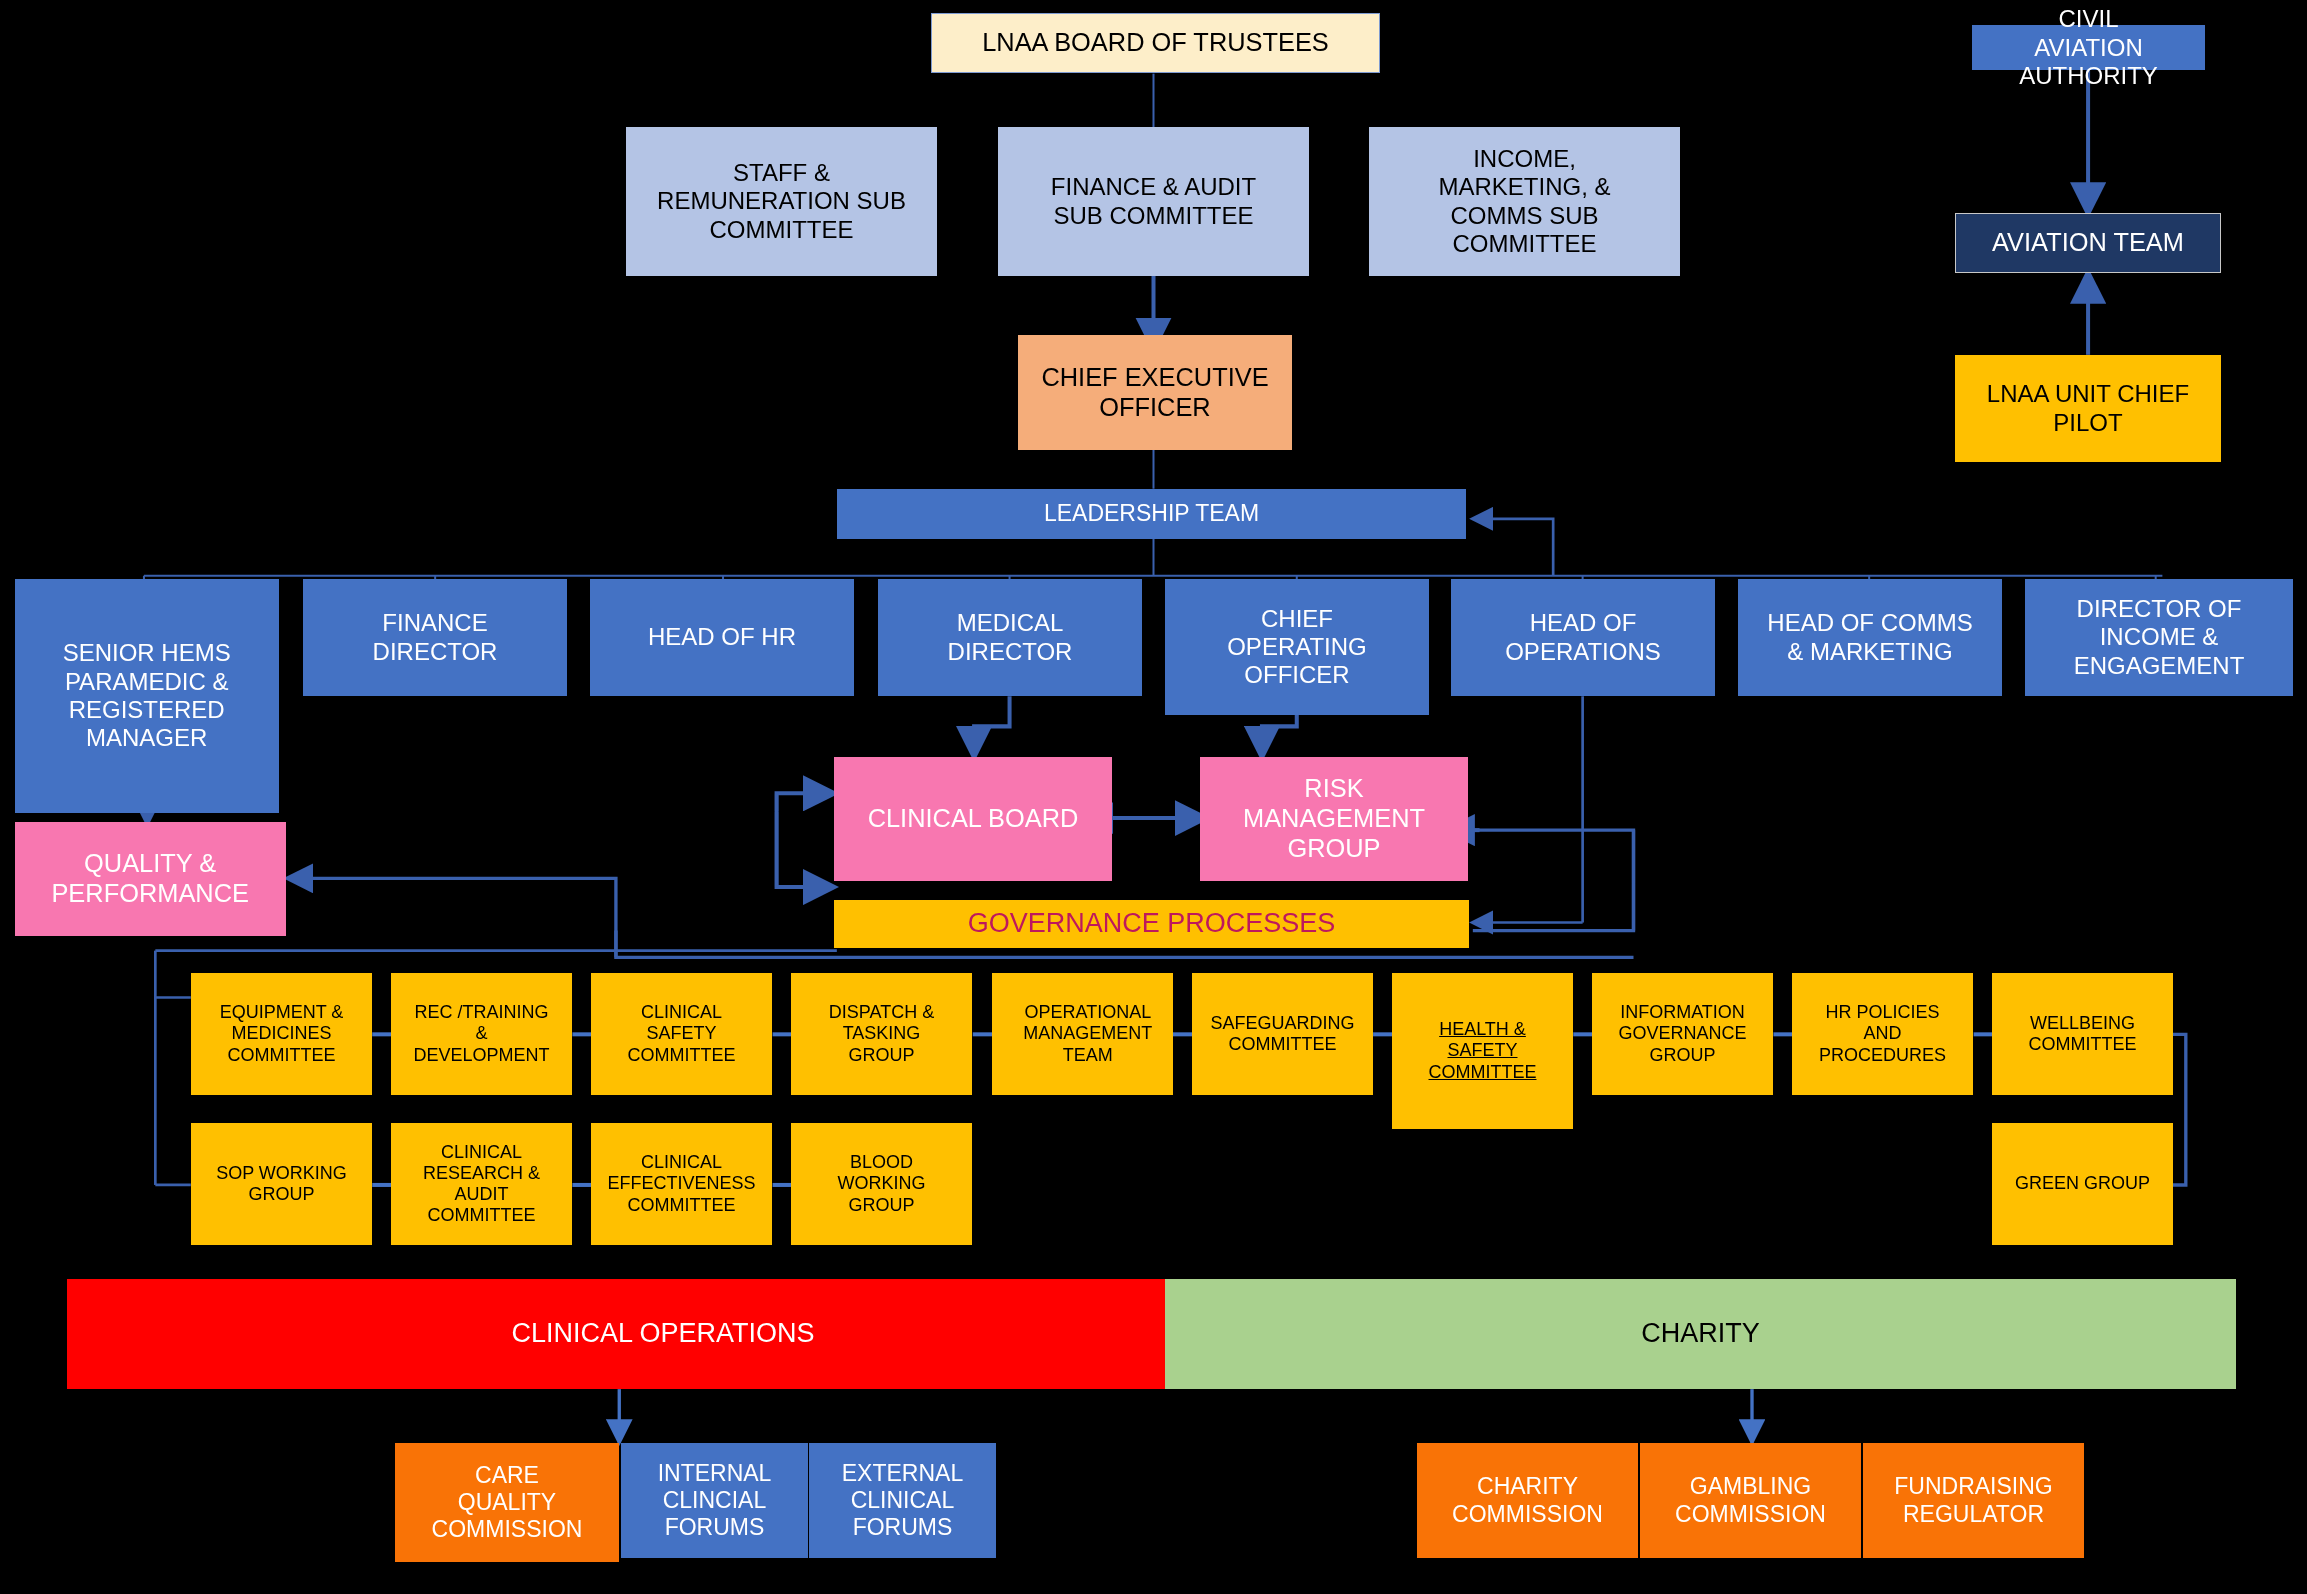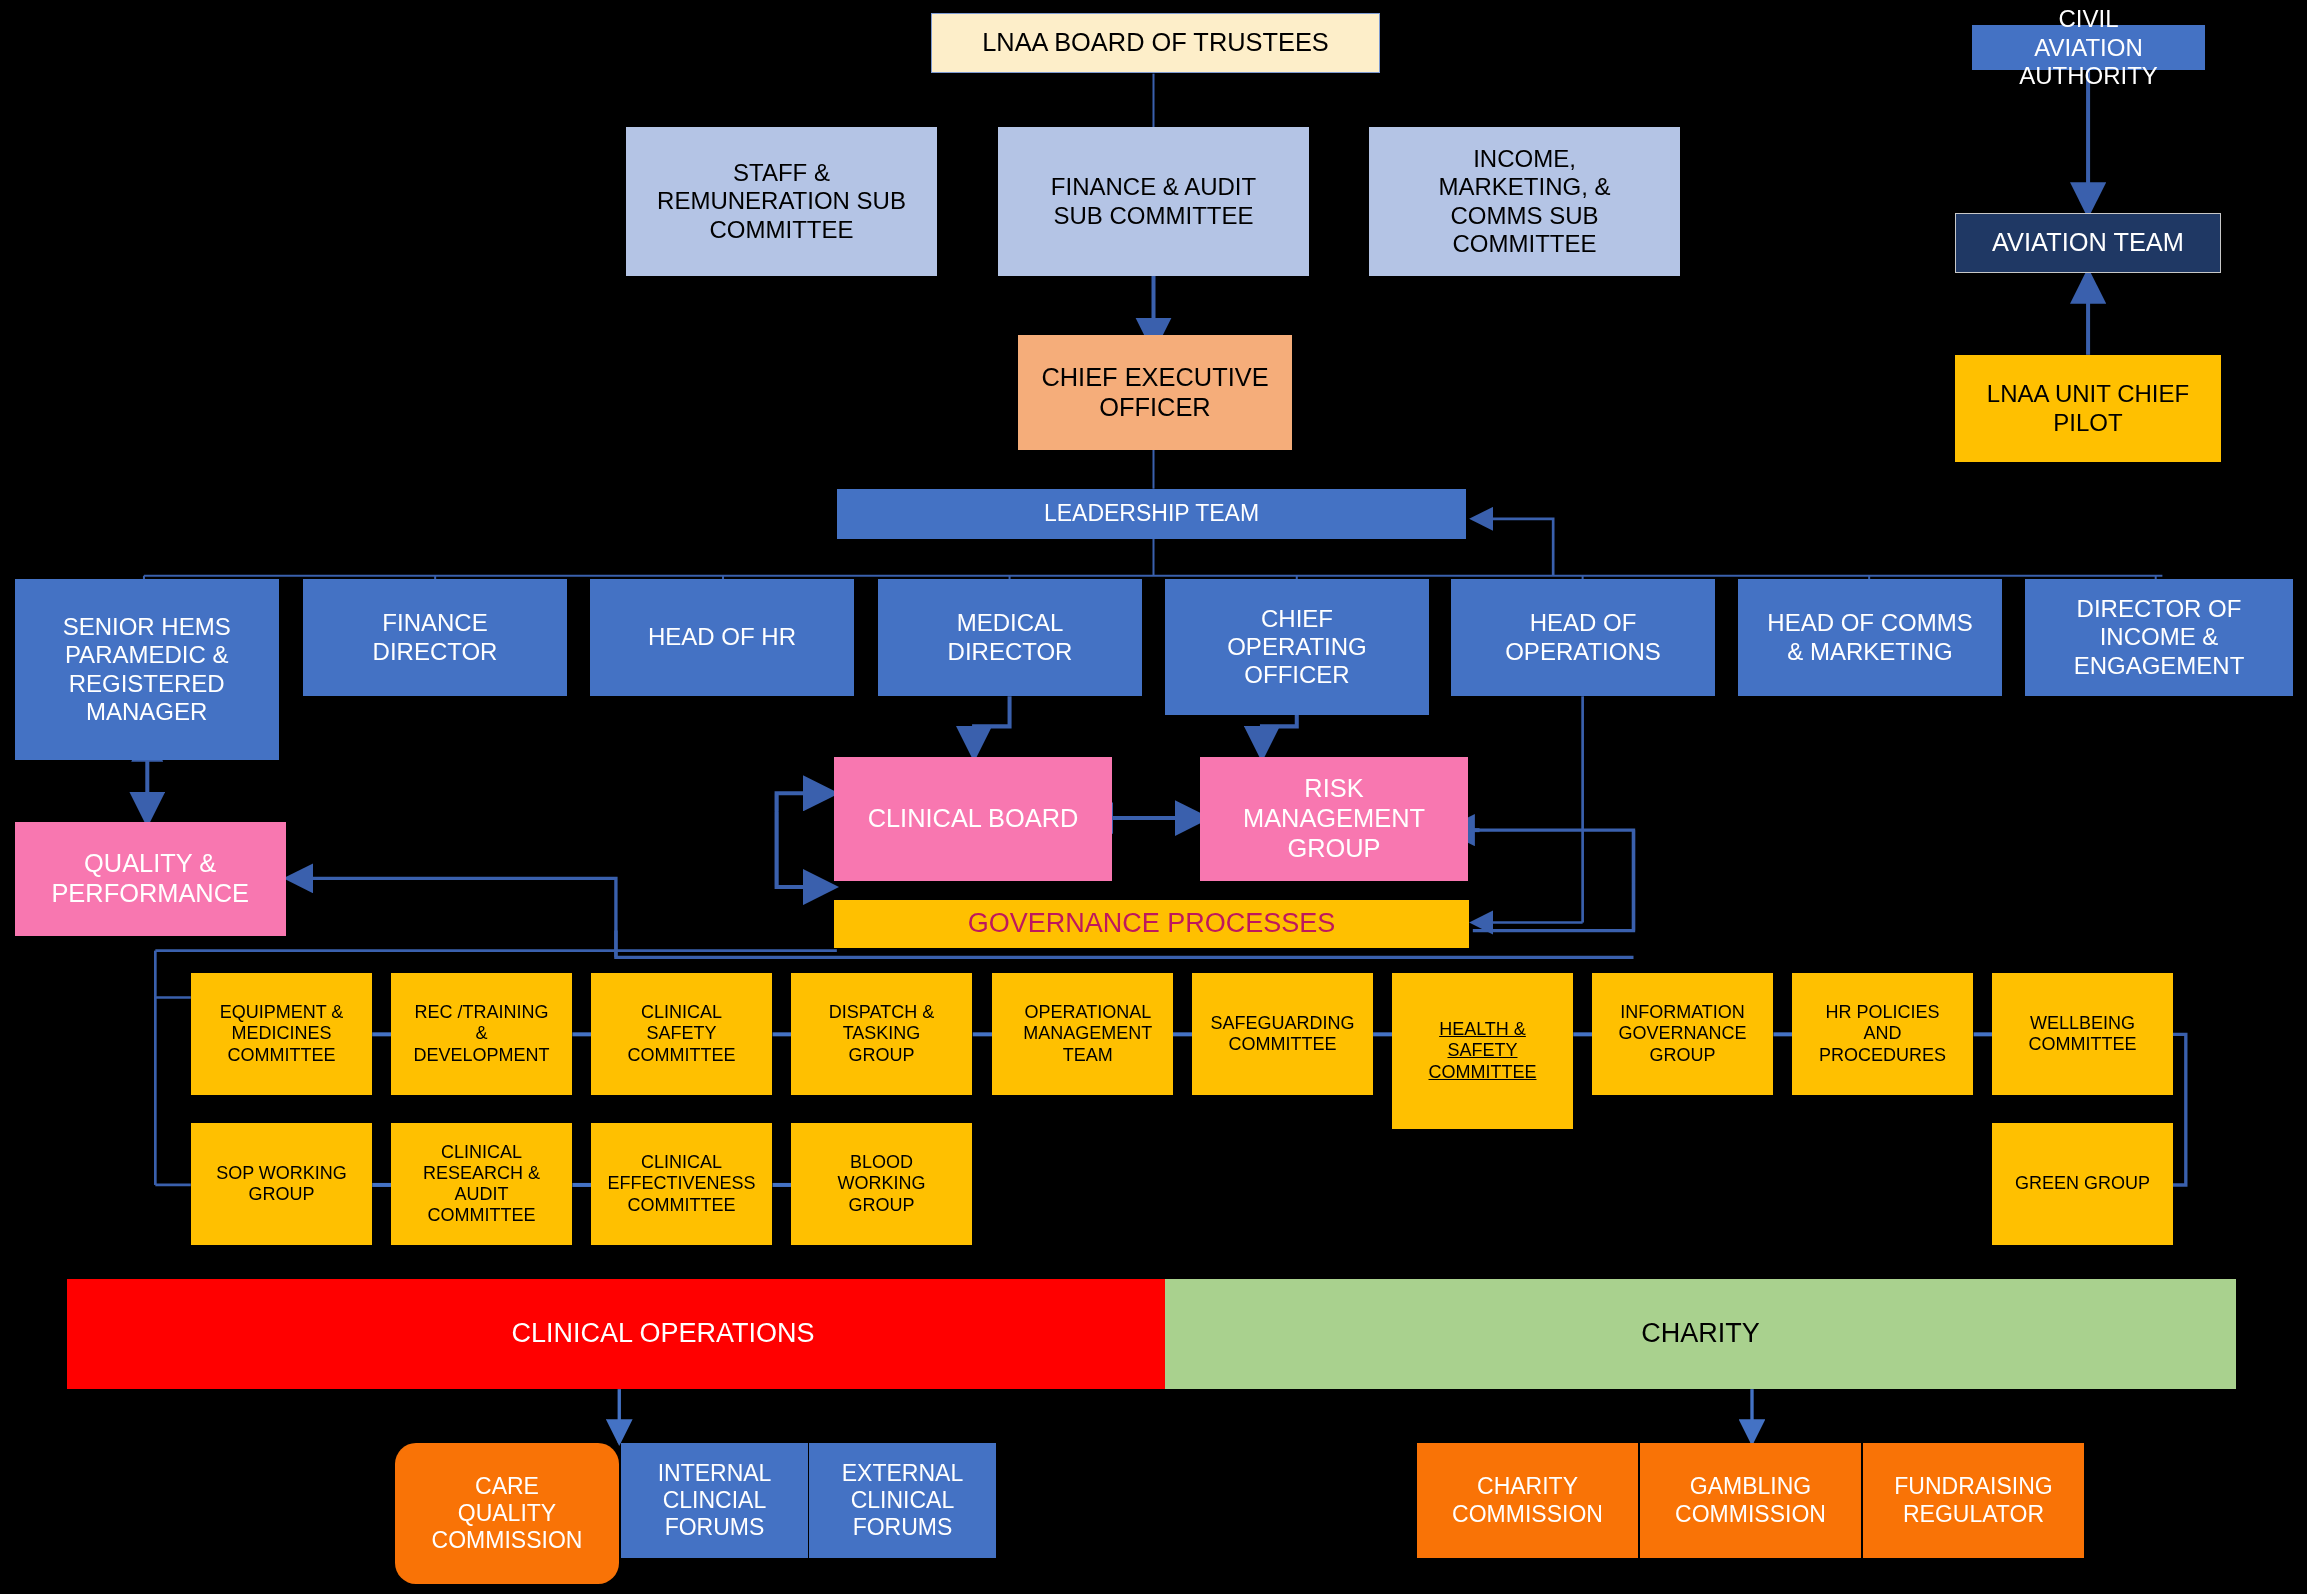--- a/index.html
+++ b/index.html
@@ -167,21 +167,21 @@
 AVIATION
 AUTHORITY</div>
   <div class="box c-navy" style="left:1955px; top:213px; width:266px; height:60px; font-size:25.4px;">AVIATION TEAM</div>
   <div class="box c-yellow" style="left:1955px; top:355px; width:266px; height:107px; font-size:24px;">LNAA UNIT CHIEF
 PILOT</div>
 
   <div class="box c-peach" style="left:1018px; top:335px; width:274px; height:115px; font-size:25.4px;">CHIEF EXECUTIVE
 OFFICER</div>
   <div class="box c-blue" style="left:837px; top:489px; width:629px; height:50px; font-size:23px;">LEADERSHIP TEAM</div>
 
-  <div class="box c-blue" style="left:14.7px; top:579px; width:264px; height:181px; font-size:24px;">SENIOR HEMS
+  <div class="box c-blue" style="left:14.7px; top:579px; width:264px; height:234px; font-size:24px;">SENIOR HEMS
 PARAMEDIC &amp;
 REGISTERED
 MANAGER</div>
   <div class="box c-blue" style="left:303px; top:579px; width:264px; height:117px; font-size:24px;">FINANCE
 DIRECTOR</div>
   <div class="box c-blue" style="left:590px; top:579px; width:264px; height:117px; font-size:24px;">HEAD OF HR</div>
   <div class="box c-blue" style="left:878px; top:579px; width:264px; height:117px; font-size:24px;">MEDICAL
 DIRECTOR</div>
   <div class="box c-blue" style="left:1165px; top:579px; width:264px; height:136px; font-size:24px;">CHIEF
 OPERATING
@@ -244,21 +244,21 @@
 EFFECTIVENESS
 COMMITTEE</div>
   <div class="box c-yellow" style="left:791px; top:1123px; width:181px; height:122px; font-size:18px;">BLOOD
 WORKING
 GROUP</div>
   <div class="box c-yellow" style="left:1992px; top:1123px; width:181px; height:122px; font-size:18px;">GREEN GROUP</div>
 
   <div class="box c-red" style="left:67px; top:1279px; width:1192px; height:110px; font-size:27px;">CLINICAL OPERATIONS</div>
   <div class="box c-green" style="left:1165px; top:1279px; width:1071px; height:110px; font-size:27px;">CHARITY</div>
 
-  <div class="box c-orange2" style="left:395px; top:1443px; width:224px; height:141px; font-size:23px;border-radius:21px;">CARE
+  <div class="box c-orange2" style="left:395px; top:1443px; width:224px; height:119px; font-size:23px;">CARE
 QUALITY
 COMMISSION</div>
   <div class="box c-bluebtn" style="left:621px; top:1443px; width:187px; height:115px; font-size:23px;">INTERNAL
 CLINCIAL
 FORUMS</div>
   <div class="box c-bluebtn" style="left:809px; top:1443px; width:187px; height:115px; font-size:23px;">EXTERNAL
 CLINICAL
 FORUMS</div>
 
   <div class="box c-orange2" style="left:1417px; top:1443px; width:221px; height:115px; font-size:23px;">CHARITY

